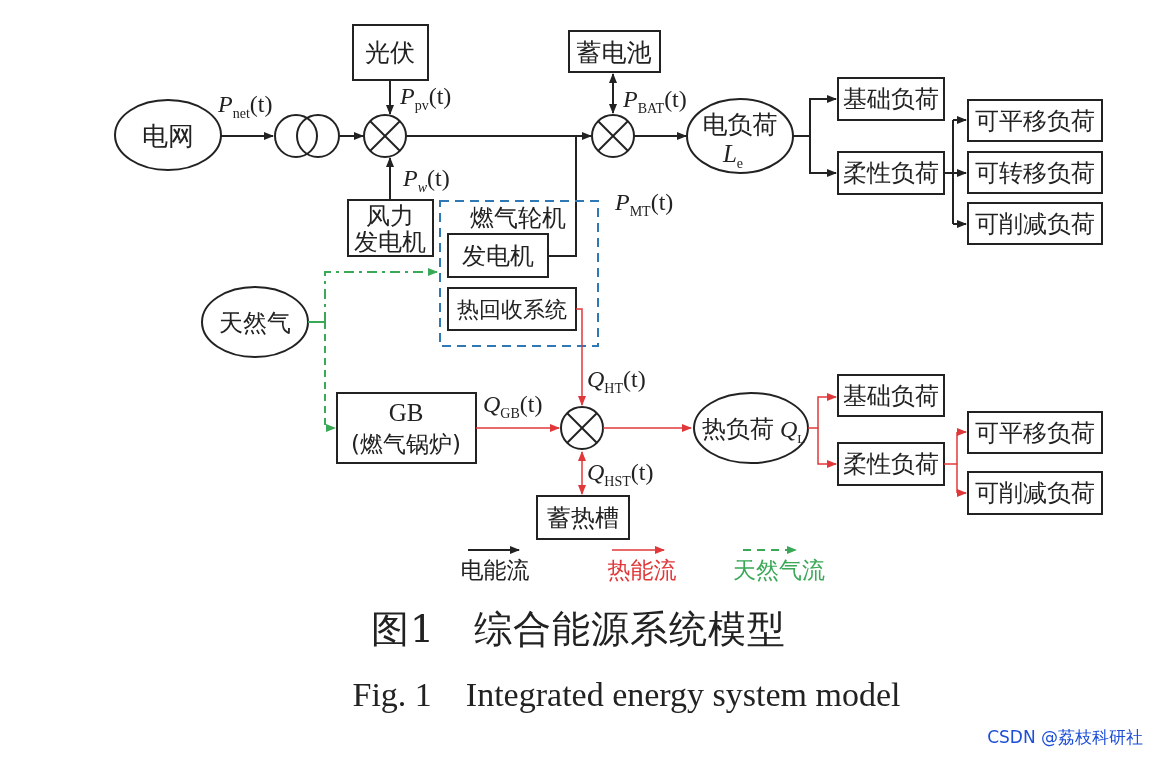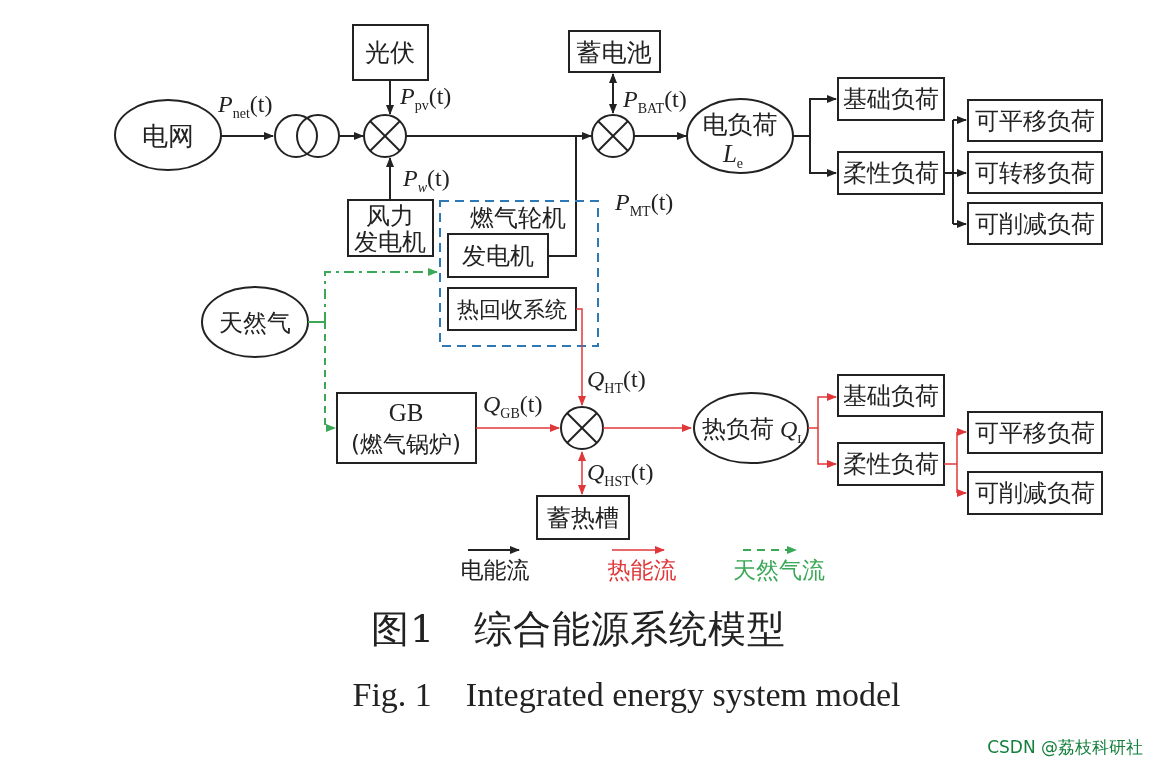--- a/index.html
+++ b/index.html
@@ -11,21 +11,21 @@
   .box { fill: #fff; stroke: #222; stroke-width: 2; }
   .ell { fill: #fff; stroke: #222; stroke-width: 2; }
   .elec { stroke: #222; stroke-width: 2; fill: none; }
   .heat { stroke: #e0383a; stroke-width: 1.5; fill: none; }
   .gas { stroke: #3aa857; stroke-width: 2; fill: none; stroke-dasharray: 10 5 3 5; }
   .gasdash { stroke: #3aa857; stroke-width: 2; fill: none; stroke-dasharray: 7 5; }
   .tdash { stroke: #2e79b5; stroke-width: 2; fill: none; stroke-dasharray: 9 6; }
   .caption { position: absolute; left: 0; width: 1157px; text-align: center; color: #222; }
   .cap-cn { top: 604px; font-size: 38px; font-family: "DejaVu Serif", "Liberation Serif", serif; letter-spacing: 1px; }
   .cap-en { top: 672px; font-size: 34px; font-family: "Liberation Serif", "DejaVu Serif", serif; margin-left: 48px; }
-  .watermark { position: absolute; right: 14px; bottom: 0; font-size: 17px; color: #15803d; font-family: "DejaVu Sans", "Liberation Sans", sans-serif; }
+  .watermark { position: absolute; right: 14px; bottom: 10px; font-size: 17px; color: #1d4ed8; font-family: "DejaVu Sans", "Liberation Sans", sans-serif; }
 </style>
 </head>
 <body>
 
 <svg width="1157" height="759" viewBox="0 0 1157 759">
   <defs>
     <marker id="arrK" markerWidth="10" markerHeight="10" refX="9" refY="5" orient="auto" markerUnits="userSpaceOnUse">
       <path d="M0,1 L10,5 L0,9 Z" fill="#222"></path>
     </marker>
     <marker id="arrKs" markerWidth="10" markerHeight="10" refX="1" refY="5" orient="auto" markerUnits="userSpaceOnUse">

